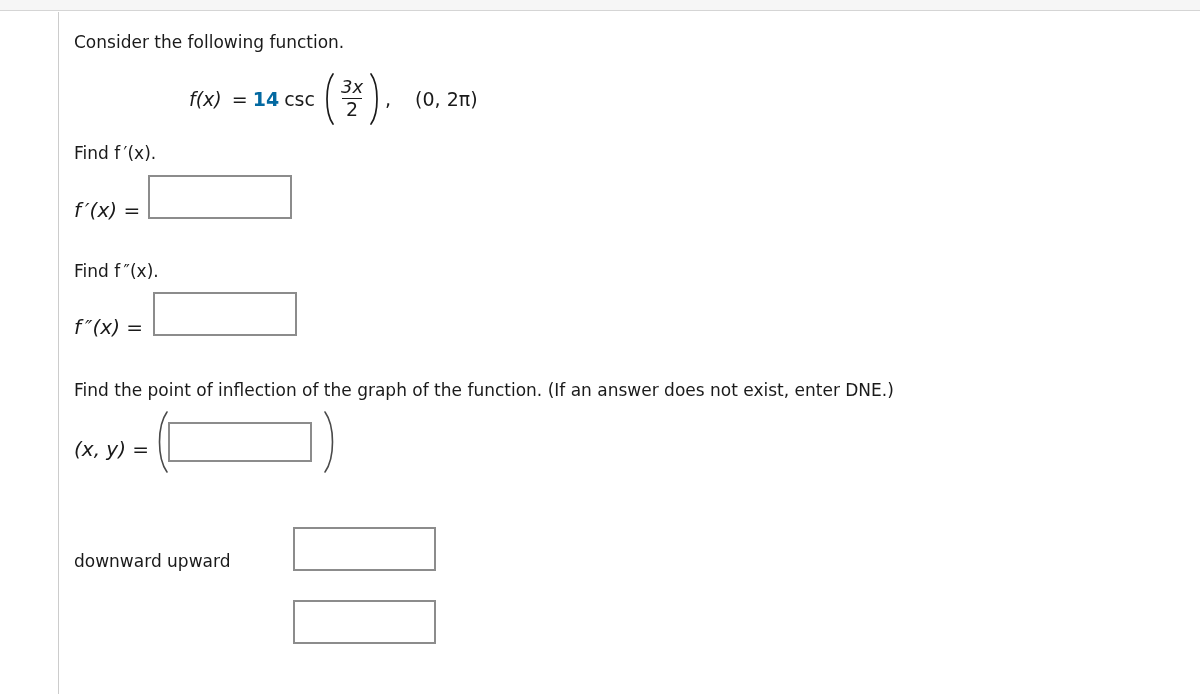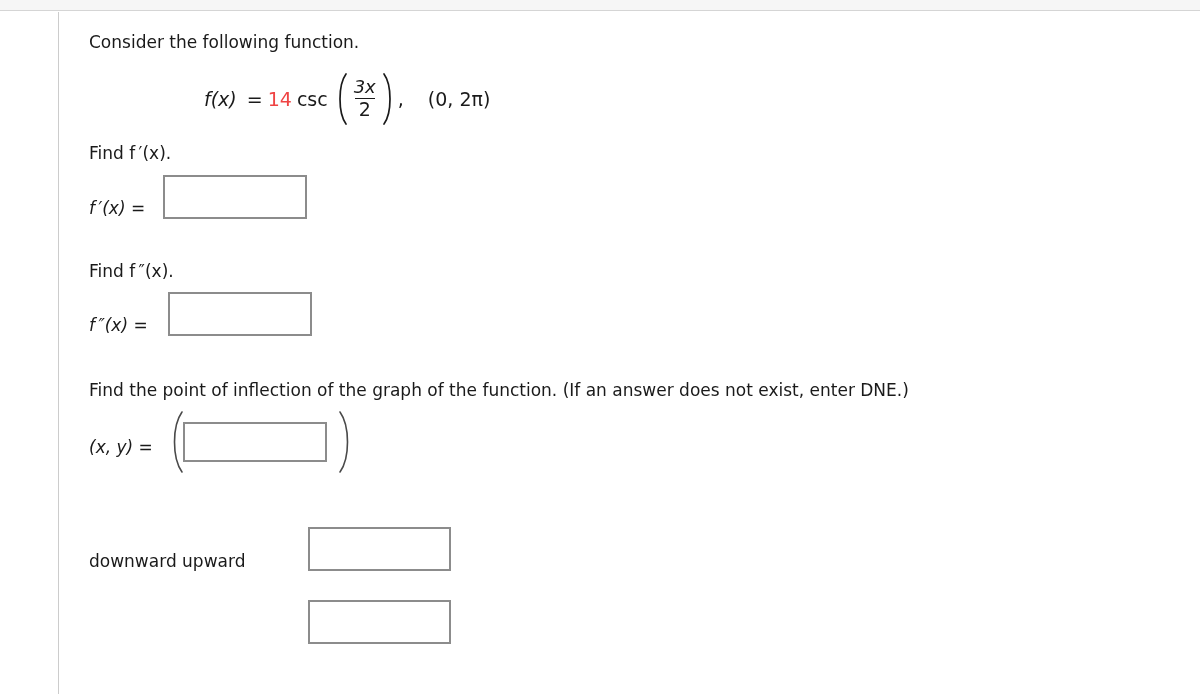--- a/index.html
+++ b/index.html
@@ -34,21 +34,21 @@
     left: 58px;
     top: 12px;
     width: 1px;
     height: 682px;
     background: #cccccc;
   }
 
   
   .content {
     position: absolute;
-    left: 89px;
+    left: 74px;
     top: 12px;
     width: 1100px;
     height: 521px;
   }
 
   .prompt {
     font-size: 17px;
     line-height: 1.2;
     color: #1a1a1a;
     white-space: nowrap;
@@ -56,22 +56,23 @@
 
   
   .math {
     font-family: "DejaVu Sans", "Liberation Sans", sans-serif;
     font-style: italic;
   }
   .mathup {
     font-style: normal;
   }
   .red {
-    color: #ef4444;
+    color: #0369a1;
     font-style: normal;
+    font-weight: bold;
   }
 
   
   .equation-row {
     position: absolute;
     left: 115px;
     top: 60px;
     display: flex;
     align-items: center;
     font-size: 19px;
@@ -116,21 +117,21 @@
     font-family: "DejaVu Sans", "Liberation Sans", sans-serif;
     font-size: 16px;
     color: #1a1a1a;
     padding: 2px 6px;
   }
 
   
   .abs { position: absolute; white-space: nowrap; }
 
   .label-eq {
-    font-size: 17px;
+    font-size: 20px;
     font-style: italic;
   }
 </style>
 </head>
 <body>
 
 <div class="top-band"></div>
 <div class="left-rule"></div>
 
 <div class="content">

